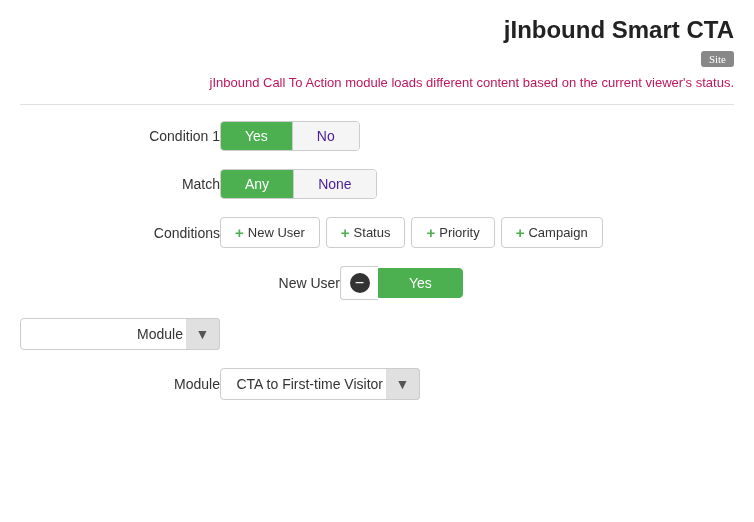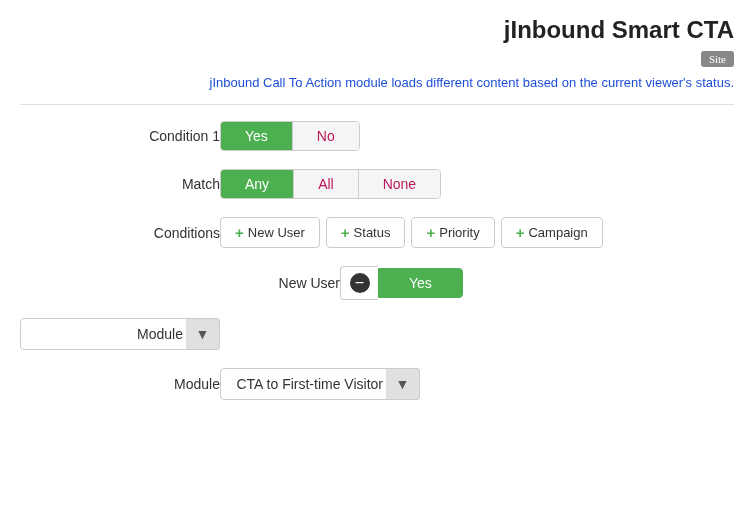--- a/index.html
+++ b/index.html
@@ -29,21 +29,21 @@
       color: #fff;
       font-size: 11px;
       padding: 2px 8px;
       border-radius: 3px;
       margin-bottom: 8px;
       font-family: Liberation Serif, serif;
     }
 
     .description {
       font-size: 13px;
-      color: #1d4ed8;
+      color: #be185d;
       margin-bottom: 16px;
       border-bottom: 1px solid #e0e0e0;
       padding-bottom: 14px;
     }
 
     .form-section {
       margin-top: 10px;
     }
 
     .form-row {
@@ -73,21 +73,21 @@
       border-radius: 4px;
       overflow: hidden;
     }
 
     .toggle-btn {
       padding: 6px 24px;
       font-size: 14px;
       cursor: pointer;
       border: none;
       background: #f5f5f5;
-      color: #be185d;
+      color: #4c1d95;
     }
 
     .toggle-btn.active {
       background: #4caf50;
       color: #fff;
     }
 
     .toggle-btn:not(:last-child) {
       border-right: 1px solid #ccc;
     }
@@ -221,21 +221,20 @@
           <button class="toggle-btn">No</button>
         </div>
       </div>
     </div>
 
     <div class="form-row">
       <div class="form-label">Match</div>
       <div class="form-control-area">
         <div class="toggle-group">
           <button class="toggle-btn active">Any</button>
-          <button class="toggle-btn">All</button>
           <button class="toggle-btn">None</button>
         </div>
       </div>
     </div>
 
     <div class="form-row">
       <div class="form-label">Conditions</div>
       <div class="form-control-area">
         <button class="condition-btn">
           <span class="plus">+</span>

